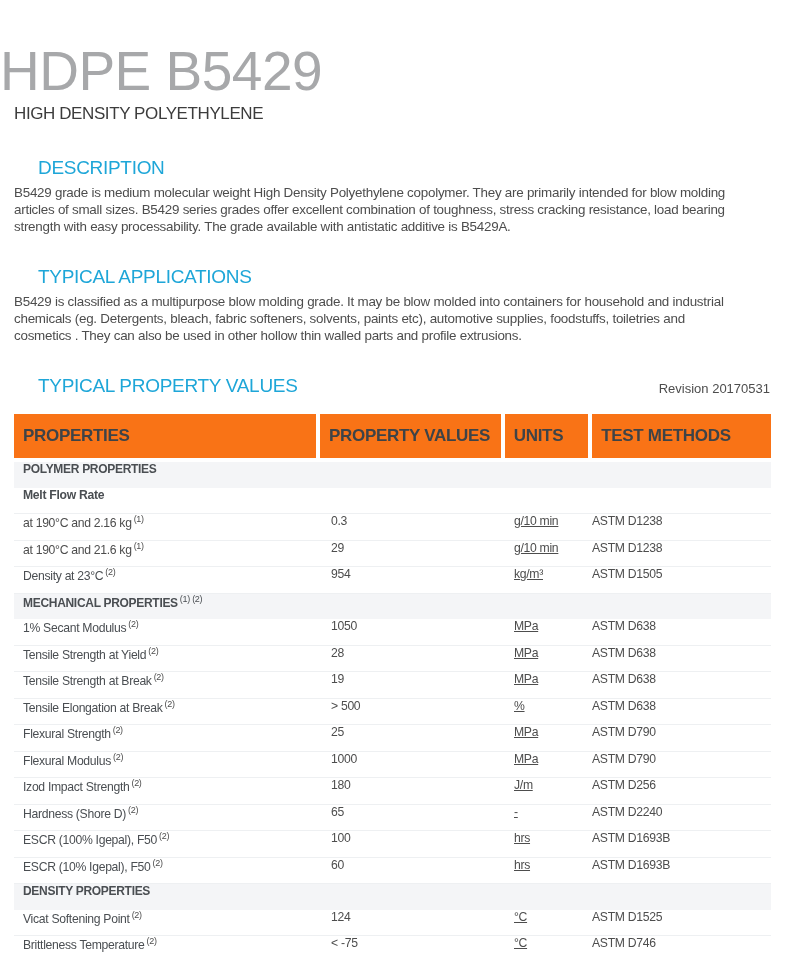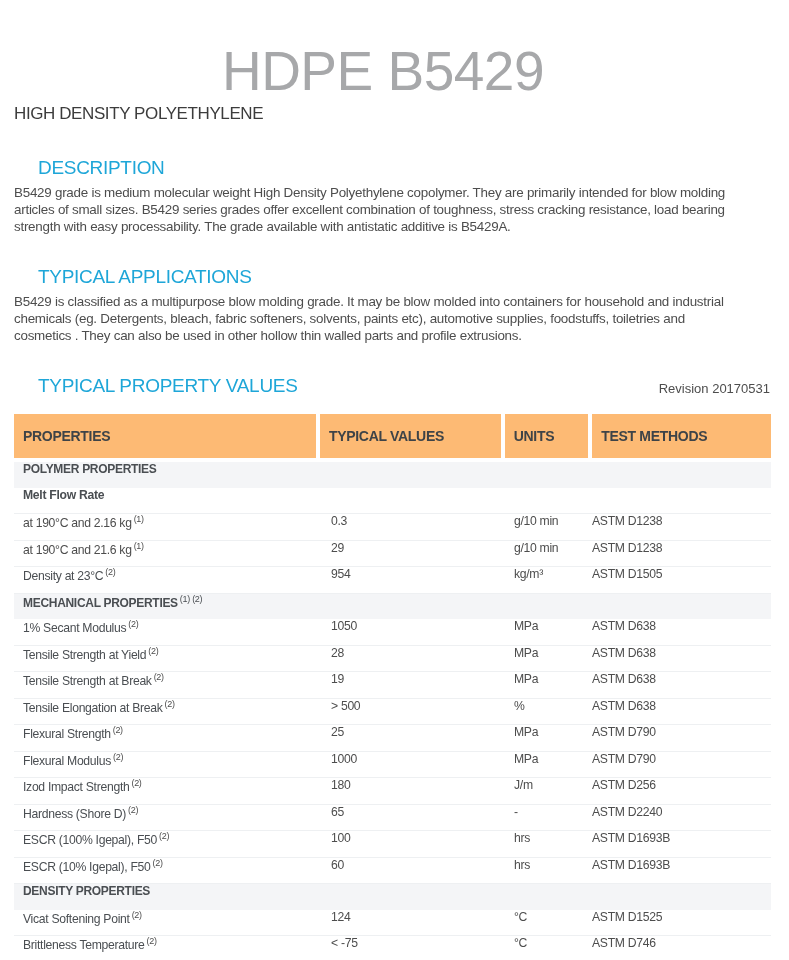--- a/index.html
+++ b/index.html
@@ -2,21 +2,21 @@
 <html><head>
 <meta charset="utf-8">
 <style>
   html, body { margin: 0; padding: 0; background: #ffffff; }
   body {
     width: 789px; height: 960px; position: relative; overflow: hidden;
     font-family: "Liberation Sans", sans-serif; color: #4a4a4a;
   }
   .title {
     position: absolute; left: 0; width: 766px; top: 40px;
-    text-align: center; font-size: 55px; color: #a7a8aa; letter-spacing: -0.5px;
+    text-align: left; font-size: 55px; color: #a7a8aa; letter-spacing: -0.5px;
     line-height: 62px;
   }
   .subtitle {
     position: absolute; left: 14px; top: 104px; font-size: 17px; color: #3c3c3c;
     letter-spacing: -0.4px;
   }
   .section-heading {
     position: absolute; left: 14px; font-size: 19px; color: #1ea6d8; letter-spacing: -0.3px; margin-left: 24px;
   }
   .para {
@@ -24,39 +24,39 @@
     color: #4d4d4d; letter-spacing: -0.25px;
   }
   .revision {
     position: absolute; right: 19px; top: 381px; font-size: 13px; color: #4d4d4d;
   }
   .table {
     position: absolute; left: 14px; top: 414px; width: 757px;
   }
   .thead { display: flex; height: 44px; }
   .th {
-    background: #fdba74; display: flex; align-items: center; padding-left: 9px;
-    font-weight: bold; font-size: 14px; color: #3e4347; box-sizing: border-box;
+    background: #f97316; display: flex; align-items: center; padding-left: 9px;
+    font-weight: bold; font-size: 17px; color: #3e4347; box-sizing: border-box;
     letter-spacing: -0.3px;
   }
   .th + .th { margin-left: 4px; }
   .c1 { width: 304px; }
   .c2 { width: 182px; }
   .c3 { width: 84px; }
   .c4 { width: 180px; }
   .tbody { margin-top: 4px; }
   .row {
     display: flex; height: 25.5px; border-bottom: 1px solid #eef0f2;
     font-size: 12.2px; color: #4d4d4d; letter-spacing: -0.3px;
   }
   .row.section { background: #f4f5f7; border-bottom: none; font-weight: bold; color: #4a4e52; font-size: 12px; }
   .row.group { font-weight: bold; color: #4a4e52; }
   .row .cell { box-sizing: border-box; padding-left: 9px; white-space: nowrap; }
   .row .cell.v { padding-left: 13px; }
-  .row .cell.u { padding-left: 14px; }
+  .row .cell.u { padding-left: 14px; text-decoration: underline; }
   .row .cell.m { padding-left: 8px; }
   .bold { font-weight: normal; color: #4a4e52; }
   sup { font-size: 9px; font-weight: normal; vertical-align: 5px; margin-left: 2px; }
 </style>
 </head>
 <body>
 
 <div class="title">HDPE B5429</div>
 <div class="subtitle">HIGH DENSITY POLYETHYLENE</div>
 
@@ -73,21 +73,21 @@
   <div>chemicals (eg. Detergents, bleach, fabric softeners, solvents, paints etc), automotive supplies, foodstuffs, toiletries and</div>
   <div>cosmetics . They can also be used in other hollow thin walled parts and profile extrusions.</div>
 </div>
 
 <div class="section-heading" style="top:375px">TYPICAL PROPERTY VALUES</div>
 <div class="revision">Revision 20170531</div>
 
 <div class="table">
   <div class="thead">
     <div class="th c1">PROPERTIES</div>
-    <div class="th c2">TYPICAL VALUES</div>
+    <div class="th c2">PROPERTY VALUES</div>
     <div class="th c3">UNITS</div>
     <div class="th c4">TEST METHODS</div>
   </div>
   <div class="tbody" id="tbody">
       <div class="row section">
         <div class="cell c1"><span class="label">POLYMER PROPERTIES</span></div>
       </div>
       <div class="row group">
         <div class="cell c1"><span class="label">Melt Flow Rate</span></div>
       </div>

